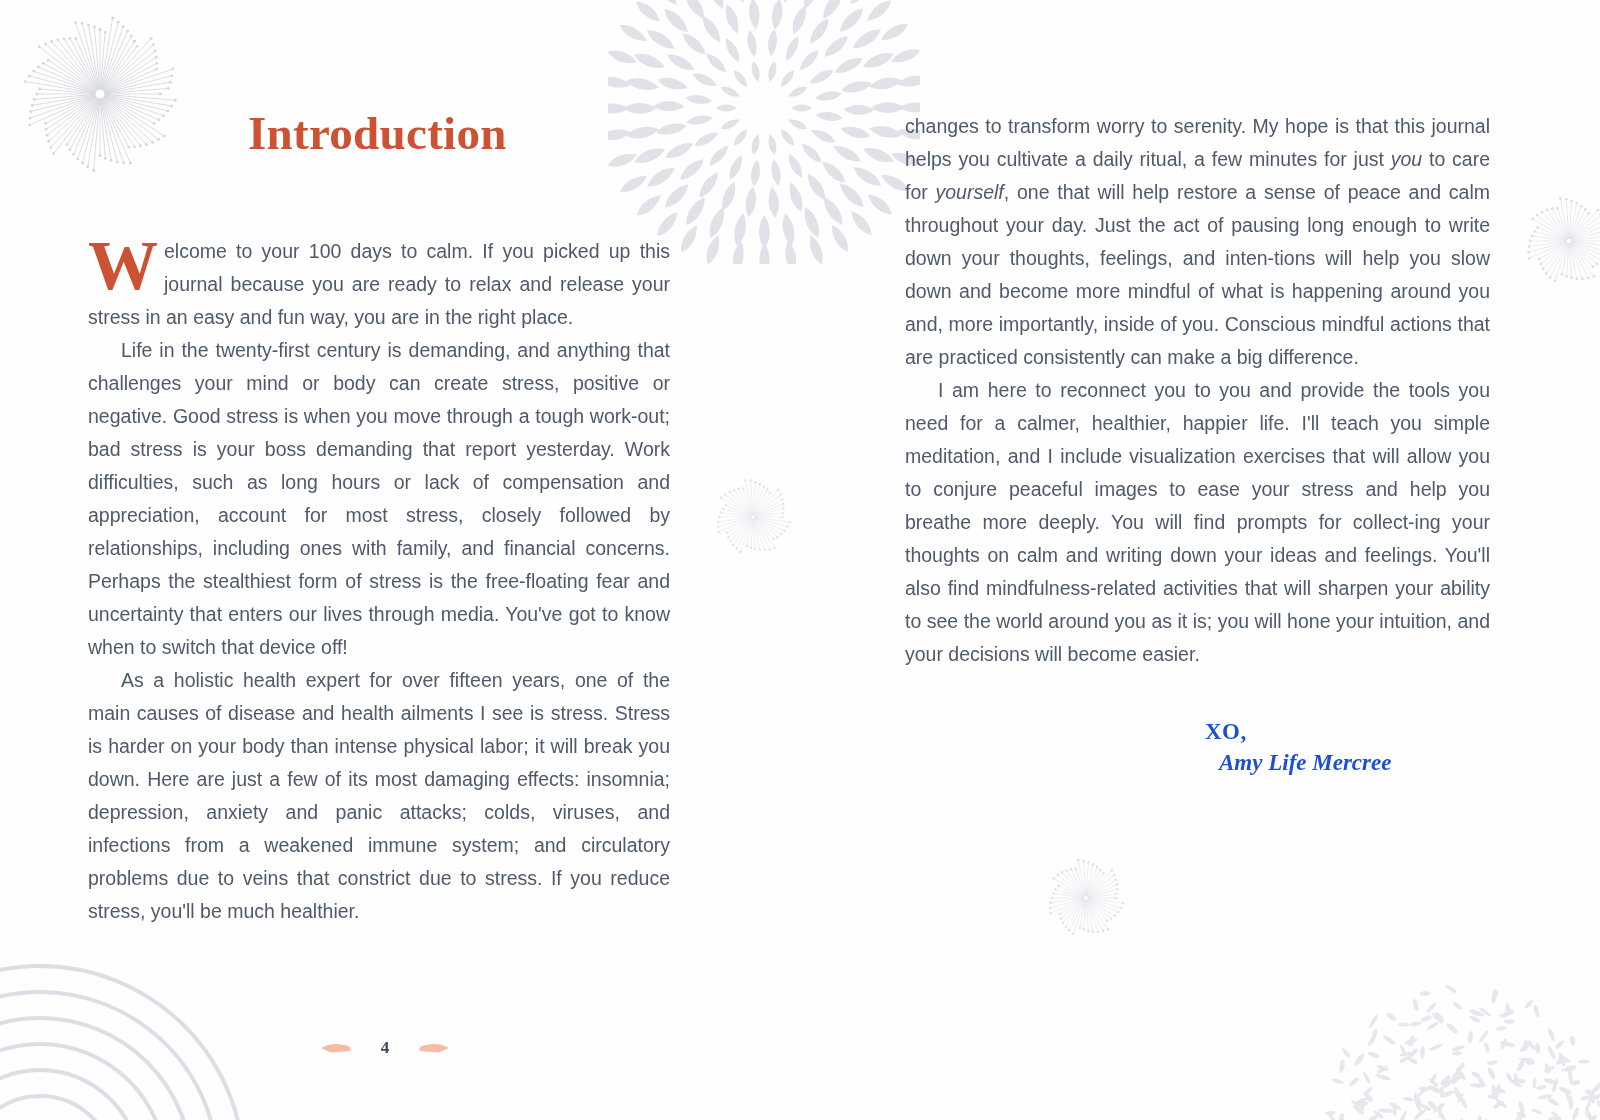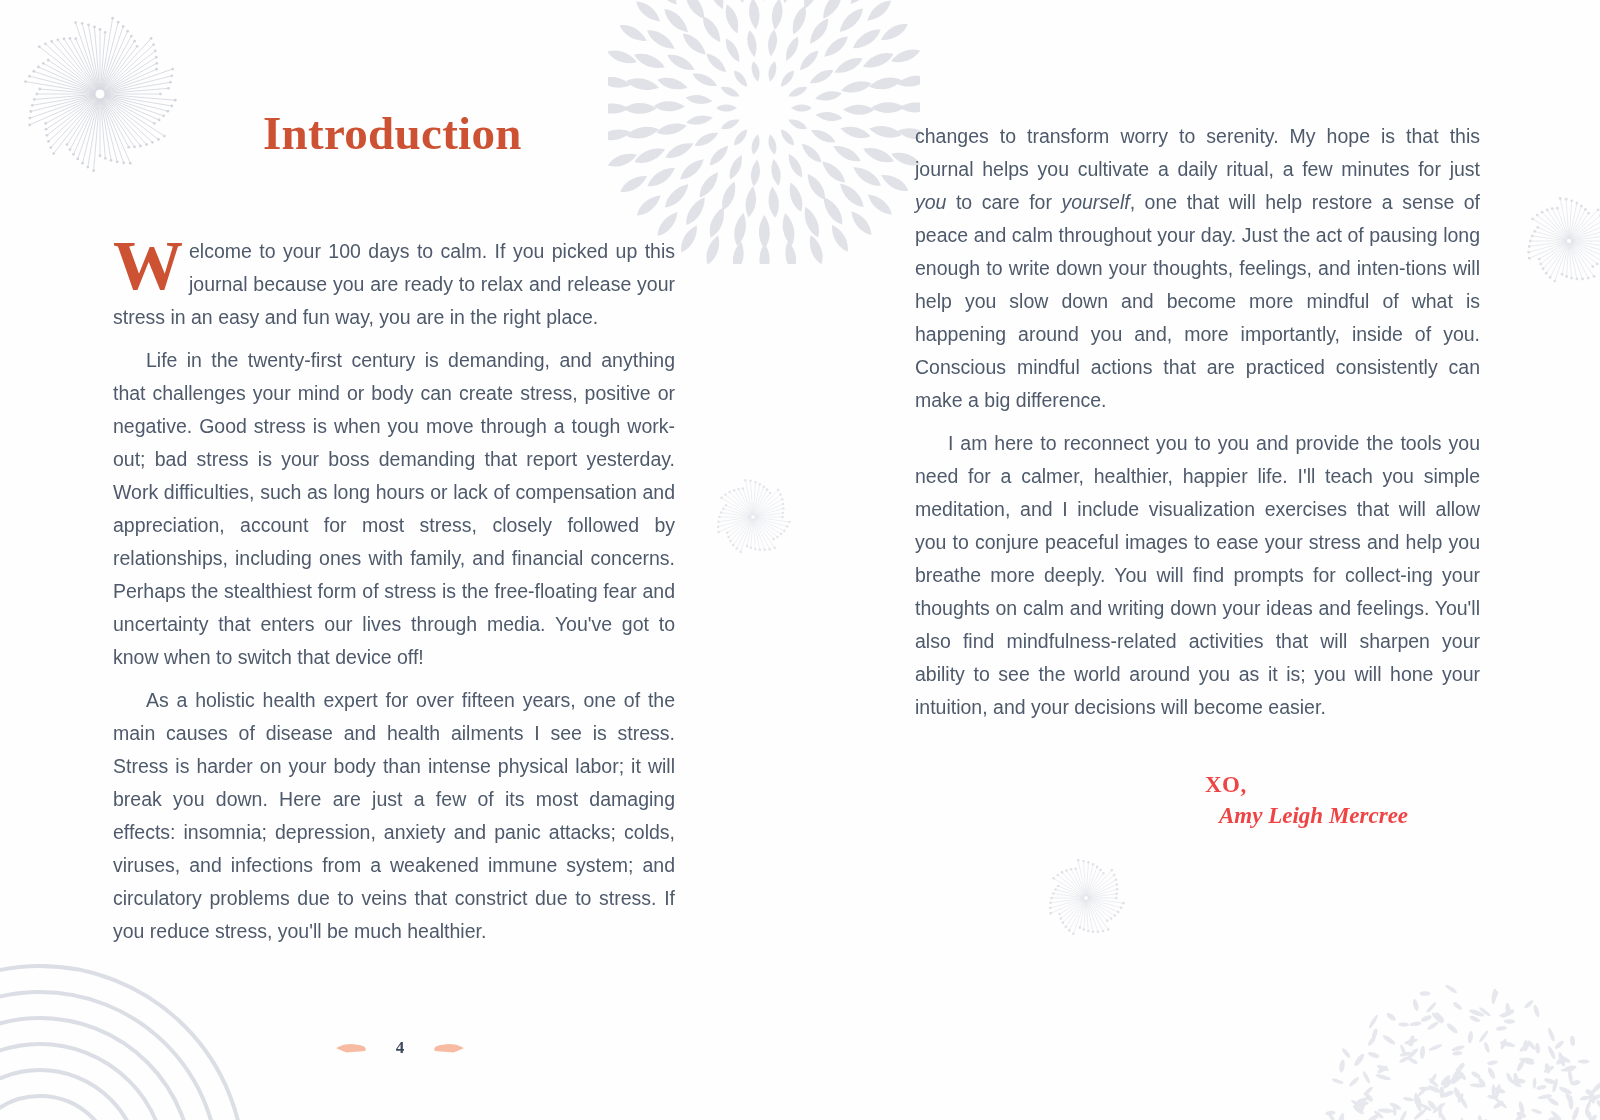--- a/index.html
+++ b/index.html
@@ -31,42 +31,42 @@
   }
   .orn { position: absolute; }
 
   
   .page {
     position: absolute;
     top: 0;
     height: 1120px;
     z-index: 2;
   }
-  .page-left  { left: 15px;   width: 800px; }
+  .page-left  { left: 0;   width: 800px; }
   .page-right { left: 800px; width: 800px; }
 
   .col {
     position: absolute;
     top: 110px;
   }
   .col-left  { left: 88px;  width: 582px; }
   .col-right { left: 105px; width: 585px; }
 
   .chapter-title {
     font-family: "Liberation Serif", serif;
     font-weight: 700;
     font-size: 47px;
     color: #cc5233;
     letter-spacing: 0.3px;
     margin: 0 0 78px 160px;
     line-height: 1;
   }
 
   p.body {
-    margin: 10px;
+    margin: 0;
     font-size: 19.5px;
     line-height: 33px;
     color: #4e5a6b;
     text-align: justify;
     text-indent: 33px;
     hyphens: manual;
   }
   p.body.first { text-indent: 0; }
   p.body.noindent { text-indent: 0; }
 
@@ -81,21 +81,21 @@
     margin-right: 2px;
   }
 
   em { font-style: italic; }
 
   
   .signature {
     margin-top: 46px;
     padding-left: 300px;
     font-family: "Liberation Serif", serif;
-    color: #ef4444;
+    color: #1d4ed8;
   }
   .sig-xo {
     font-size: 23px;
     font-weight: 700;
     letter-spacing: 0.5px;
     line-height: 30px;
   }
   .sig-name {
     font-size: 23px;
     font-weight: 700;
@@ -976,20 +976,20 @@
   <div class="page page-right">
     <div class="col col-right">
 
       <p class="body noindent" id="rp0"><span>changes to transform worry to serenity. My hope is that this journal helps you cultivate a daily ritual, a few minutes for just </span><em>you</em><span> to care for </span><em>yourself</em><span>, one that will help restore a sense of peace and calm throughout your day. Just the act of pausing long enough to write down your thoughts, feelings, and inten-tions will help you slow down and become more mindful of what is happening around you and, more importantly, inside of you. Conscious mindful actions that are practiced consistently can make a big difference.</span></p>
 
       <p class="body" id="rp1"><span>I am here to reconnect you to you and provide the tools you need for a calmer, healthier, happier life. I'll teach you simple meditation, and I include visualization exercises that will allow you to conjure peaceful images to ease your stress and help you breathe more deeply. You will find prompts for collect-ing your thoughts on calm and writing down your ideas and feelings. You'll also find mindfulness-related activities that will sharpen your ability to see the world around you as it is; you will hone your intuition, and your decisions will become easier.</span></p>
 
 
       <div class="signature">
         <div class="sig-xo">XO,</div>
-        <div class="sig-name">Amy Leigh Mercree</div>
+        <div class="sig-name">Amy Life Mercree</div>
       </div>
 
     </div>
 
   </div>
 
 </div>
 
 </body></html>

